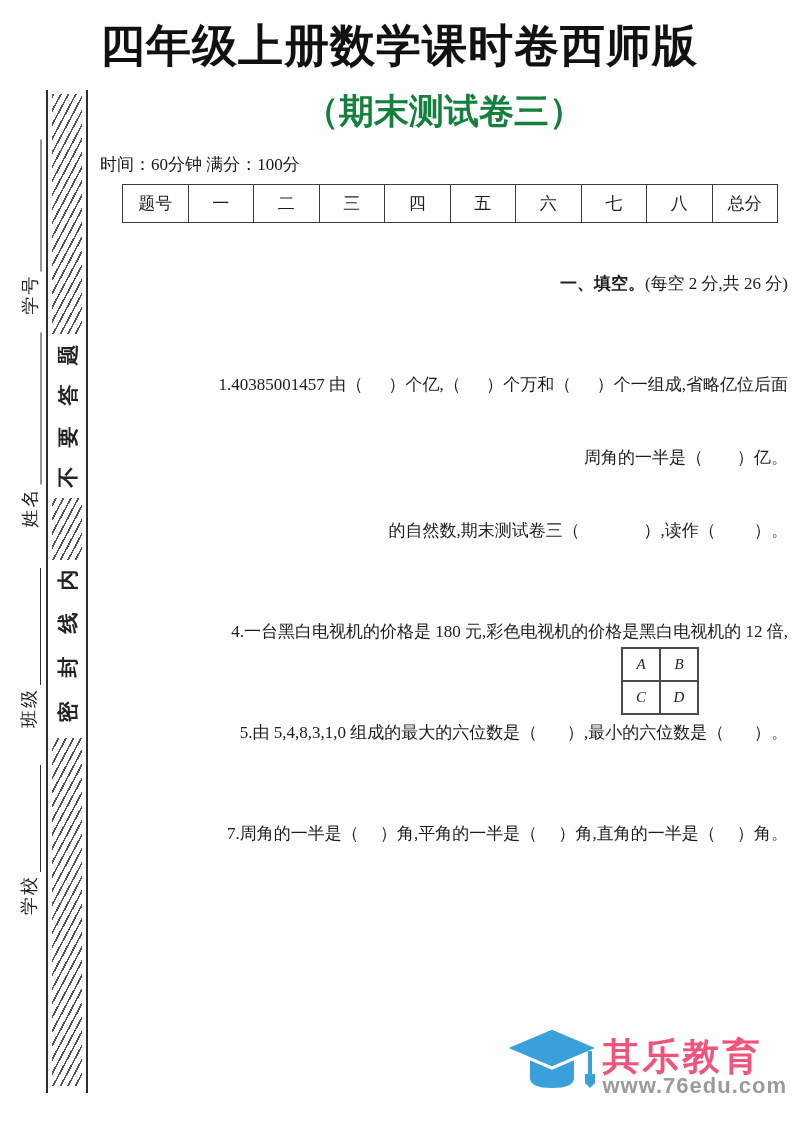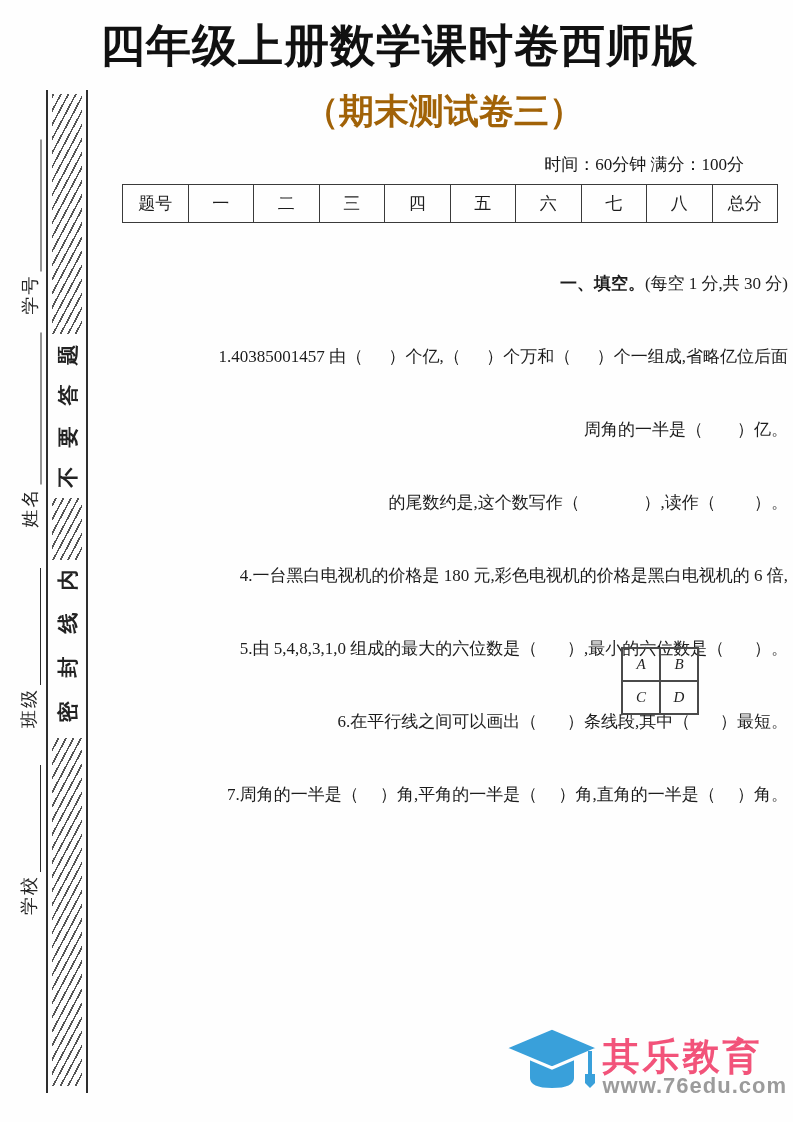--- a/index.html
+++ b/index.html
@@ -25,30 +25,30 @@
   .sealchar{
     position:absolute;left:0;width:100%;height:36px;display:flex;
     align-items:center;justify-content:center;font-size:21px;font-weight:bold;color:#222;
   }
   .sealchar span{transform:rotate(-90deg);display:block;}
   
   .main{position:absolute;left:100px;top:0;width:688px;}
   .title{margin-top:16px;text-align:left;font-family:"Liberation Sans",sans-serif;
          font-weight:900;font-size:45px;letter-spacing:1px;color:#111;}
   .subtitle{margin-top:12px;text-align:center;font-family:"Liberation Sans",sans-serif;
-            font-weight:900;font-size:35px;color:#a16207;}
-  .meta{margin-top:18px;text-align:right;padding-right:44px;font-size:17px;color:#161616;}
+            font-weight:900;font-size:35px;color:#15803d;}
+  .meta{margin-top:18px;padding-right:44px;font-size:17px;color:#161616;}
   table.score{border-collapse:collapse;margin:8px 0 0 22px;table-layout:fixed;width:656px;}
   table.score td{border:1.4px solid #3a3a3a;height:37px;text-align:center;
                  font-size:17px;padding:0;color:#1c1c1c;}
   
   .qlines{margin-top:4px;font-size:17px;white-space:pre;}
   .line{height:33px;display:flex;align-items:center;justify-content:flex-end;}
   .bold{font-weight:bold;}
-  .num{padding-left:12px;}
+  .num{padding-left:12px;margin-top:28px;}
   .ind{padding-left:28px;}
   
   .q8grid{position:absolute;left:521px;top:647px;width:76px;height:66px;
           display:grid;grid-template-columns:1fr 1fr;grid-template-rows:1fr 1fr;
           border:1.5px solid #4a4a4a;}
   .q8grid .cell{border:0.8px solid #4a4a4a;display:flex;align-items:center;
                 justify-content:center;font-style:italic;font-size:15px;color:#222;}
   
   .logo{position:absolute;right:6px;bottom:12px;display:flex;align-items:center;gap:0;}
   .logo-text{display:flex;flex-direction:column;align-items:flex-start;line-height:1;}
@@ -123,28 +123,27 @@
       <td>六</td>
       <td>七</td>
       <td>八</td>
       <td>总分</td>
     </tr>
   </tbody>
     </table>
 
   <div class="qlines">
     <div class="line">
-      <span class="bold">一、填空。</span><span>(每空 1 分,共 30 分)</span>
+      <span class="bold">一、填空。</span><span>(每空 2 分,共 26 分)</span>
     </div>
     <div class="line num">1.40385001457 由（      ）个亿,（      ）个万和（      ）个一组成,省略亿位后面</div>
     <div class="line ind">周角的一半是（        ）亿。</div>
-    <div class="line ind">的尾数约是,这个数写作（               ）,读作（         ）。</div>
-    <div class="line num">4.一台黑白电视机的价格是 180 元,彩色电视机的价格是黑白电视机的 6 倍,</div>
+    <div class="line ind">的自然数,期末测试卷三（               ）,读作（         ）。</div>
+    <div class="line num">4.一台黑白电视机的价格是 180 元,彩色电视机的价格是黑白电视机的 12 倍,</div>
     <div class="line num">5.由 5,4,8,3,1,0 组成的最大的六位数是（       ）,最小的六位数是（       ）。</div>
-    <div class="line num">6.在平行线之间可以画出（       ）条线段,其中（       ）最短。</div>
     <div class="line num">7.周角的一半是（     ）角,平角的一半是（     ）角,直角的一半是（     ）角。</div>
     
     
     
     
     
     
     
     
     

